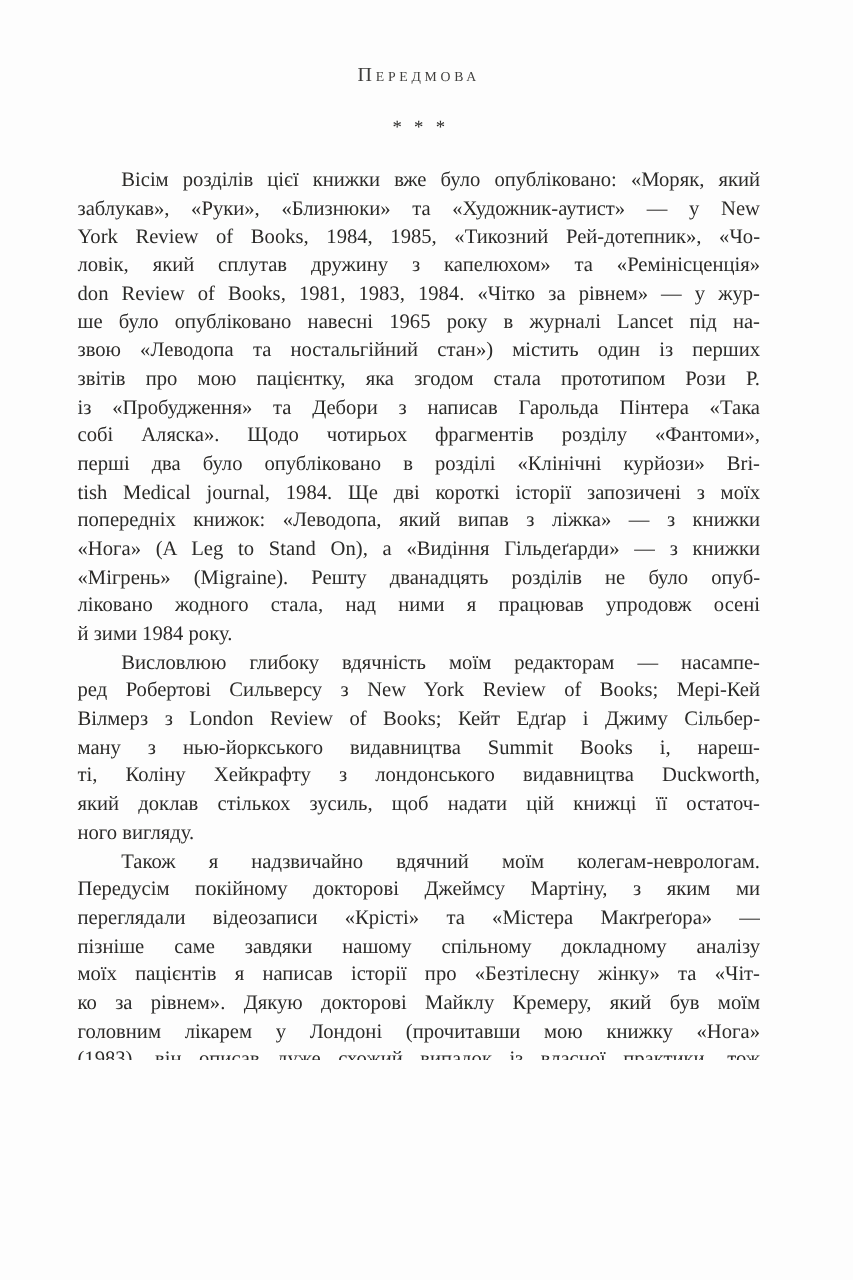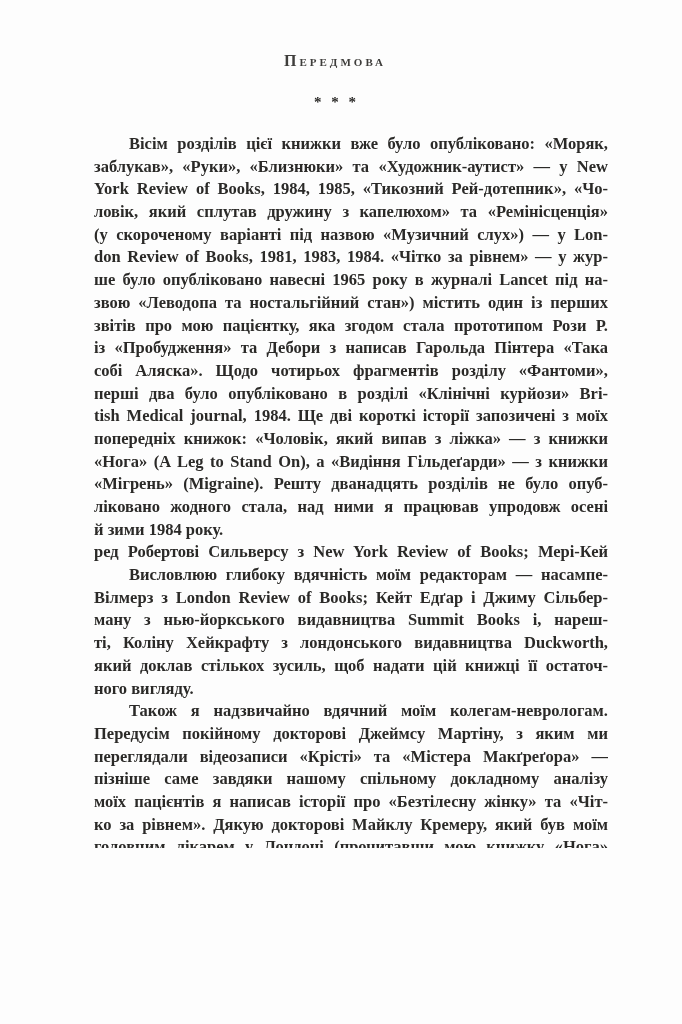--- a/index.html
+++ b/index.html
@@ -12,21 +12,20 @@
   html, body {
     width: 682px; height: 1024px;
     background: var(--background);
     font-family: "Liberation Serif", "DejaVu Serif", serif;
   }
   .page {
     position: relative;
     width: 682px; height: 848px;
     background: var(--background);
     overflow: hidden;
-    font-weight: bold;
   }
   .chapter-header {
     position: absolute;
     top: 52px; left: 62px; width: 546px;
     text-align: center;
     font-variant: small-caps;
     font-size: 16px;
     letter-spacing: 3px;
     color: var(--header);
   }
@@ -44,21 +43,20 @@
     color: var(--text);
     font-size: 16.5px;
     line-height: 22.7px;
   }
   .paragraph { }
   .line {
     text-align: justify;
     text-align-last: justify;
     height: 22.7px;
     overflow: hidden;
-    margin-left: 32px;
   }
   .line.indent { text-indent: 35px; }
   .line.plain { text-align-last: left; }
   .page-number {
     position: absolute;
     top: 957px; left: 62px; width: 546px;
     text-align: center;
     font-size: 13px;
     letter-spacing: 1px;
     color: var(--page_number);
@@ -71,38 +69,37 @@
   <div class="chapter-header">Передмова</div>
 
   <div class="separator">* * *</div>
 
   <div class="text-body">
       <div class="paragraph">
         <div class="line indent">Вісім розділів цієї книжки вже було опубліковано: «Моряк, який</div>
         <div class="line">заблукав», «Руки», «Близнюки» та «Художник-аутист» — у New</div>
         <div class="line">York Review of Books, 1984, 1985, «Тикозний Рей-дотепник», «Чо-</div>
         <div class="line">ловік, який сплутав дружину з капелюхом» та «Ремінісценція»</div>
-        <div class="line">(у скороченому варіанті під назвою «Музичний слух») — у Lon-</div>
         <div class="line">don Review of Books, 1981, 1983, 1984. «Чітко за рівнем» — у жур-</div>
         <div class="line">ше було опубліковано навесні 1965 року в журналі Lancet під на-</div>
         <div class="line">звою «Леводопа та ностальгійний стан») містить один із перших</div>
         <div class="line">звітів про мою пацієнтку, яка згодом стала прототипом Рози Р.</div>
         <div class="line">із «Пробудження» та Дебори з написав Гарольда Пінтера «Така</div>
         <div class="line">собі Аляска». Щодо чотирьох фрагментів розділу «Фантоми»,</div>
         <div class="line">перші два було опубліковано в розділі «Клінічні курйози» Bri-</div>
         <div class="line">tish Medical journal, 1984. Ще дві короткі історії запозичені з моїх</div>
-        <div class="line">попередніх книжок: «Чоловік, який випав з ліжка» — з книжки</div>
+        <div class="line">попередніх книжок: «Леводопа, який випав з ліжка» — з книжки</div>
         <div class="line">«Нога» (A Leg to Stand On), а «Видіння Гільдеґарди» — з книжки</div>
         <div class="line">«Мігрень» (Migraine). Решту дванадцять розділів не було опуб-</div>
         <div class="line">ліковано жодного стала, над ними я працював упродовж осені</div>
         <div class="line plain">й зими 1984 року.</div>
       </div>
       <div class="paragraph">
+        <div class="line indent">Висловлюю глибоку вдячність моїм редакторам — насампе-</div>
         <div class="line">ред Робертові Сильверсу з New York Review of Books; Мері-Кей</div>
-        <div class="line indent">Висловлюю глибоку вдячність моїм редакторам — насампе-</div>
         <div class="line">Вілмерз з London Review of Books; Кейт Едґар і Джиму Сільбер-</div>
         <div class="line">ману з нью-йоркського видавництва Summit Books і, нареш-</div>
         <div class="line">ті, Коліну Хейкрафту з лондонського видавництва Duckworth,</div>
         <div class="line">який доклав стількох зусиль, щоб надати цій книжці її остаточ-</div>
         <div class="line plain">ного вигляду.</div>
       </div>
       <div class="paragraph">
         <div class="line indent">Також я надзвичайно вдячний моїм колегам-неврологам.</div>
         <div class="line">Передусім покійному докторові Джеймсу Мартіну, з яким ми</div>
         <div class="line">переглядали відеозаписи «Крісті» та «Містера Макґреґора» —</div>

